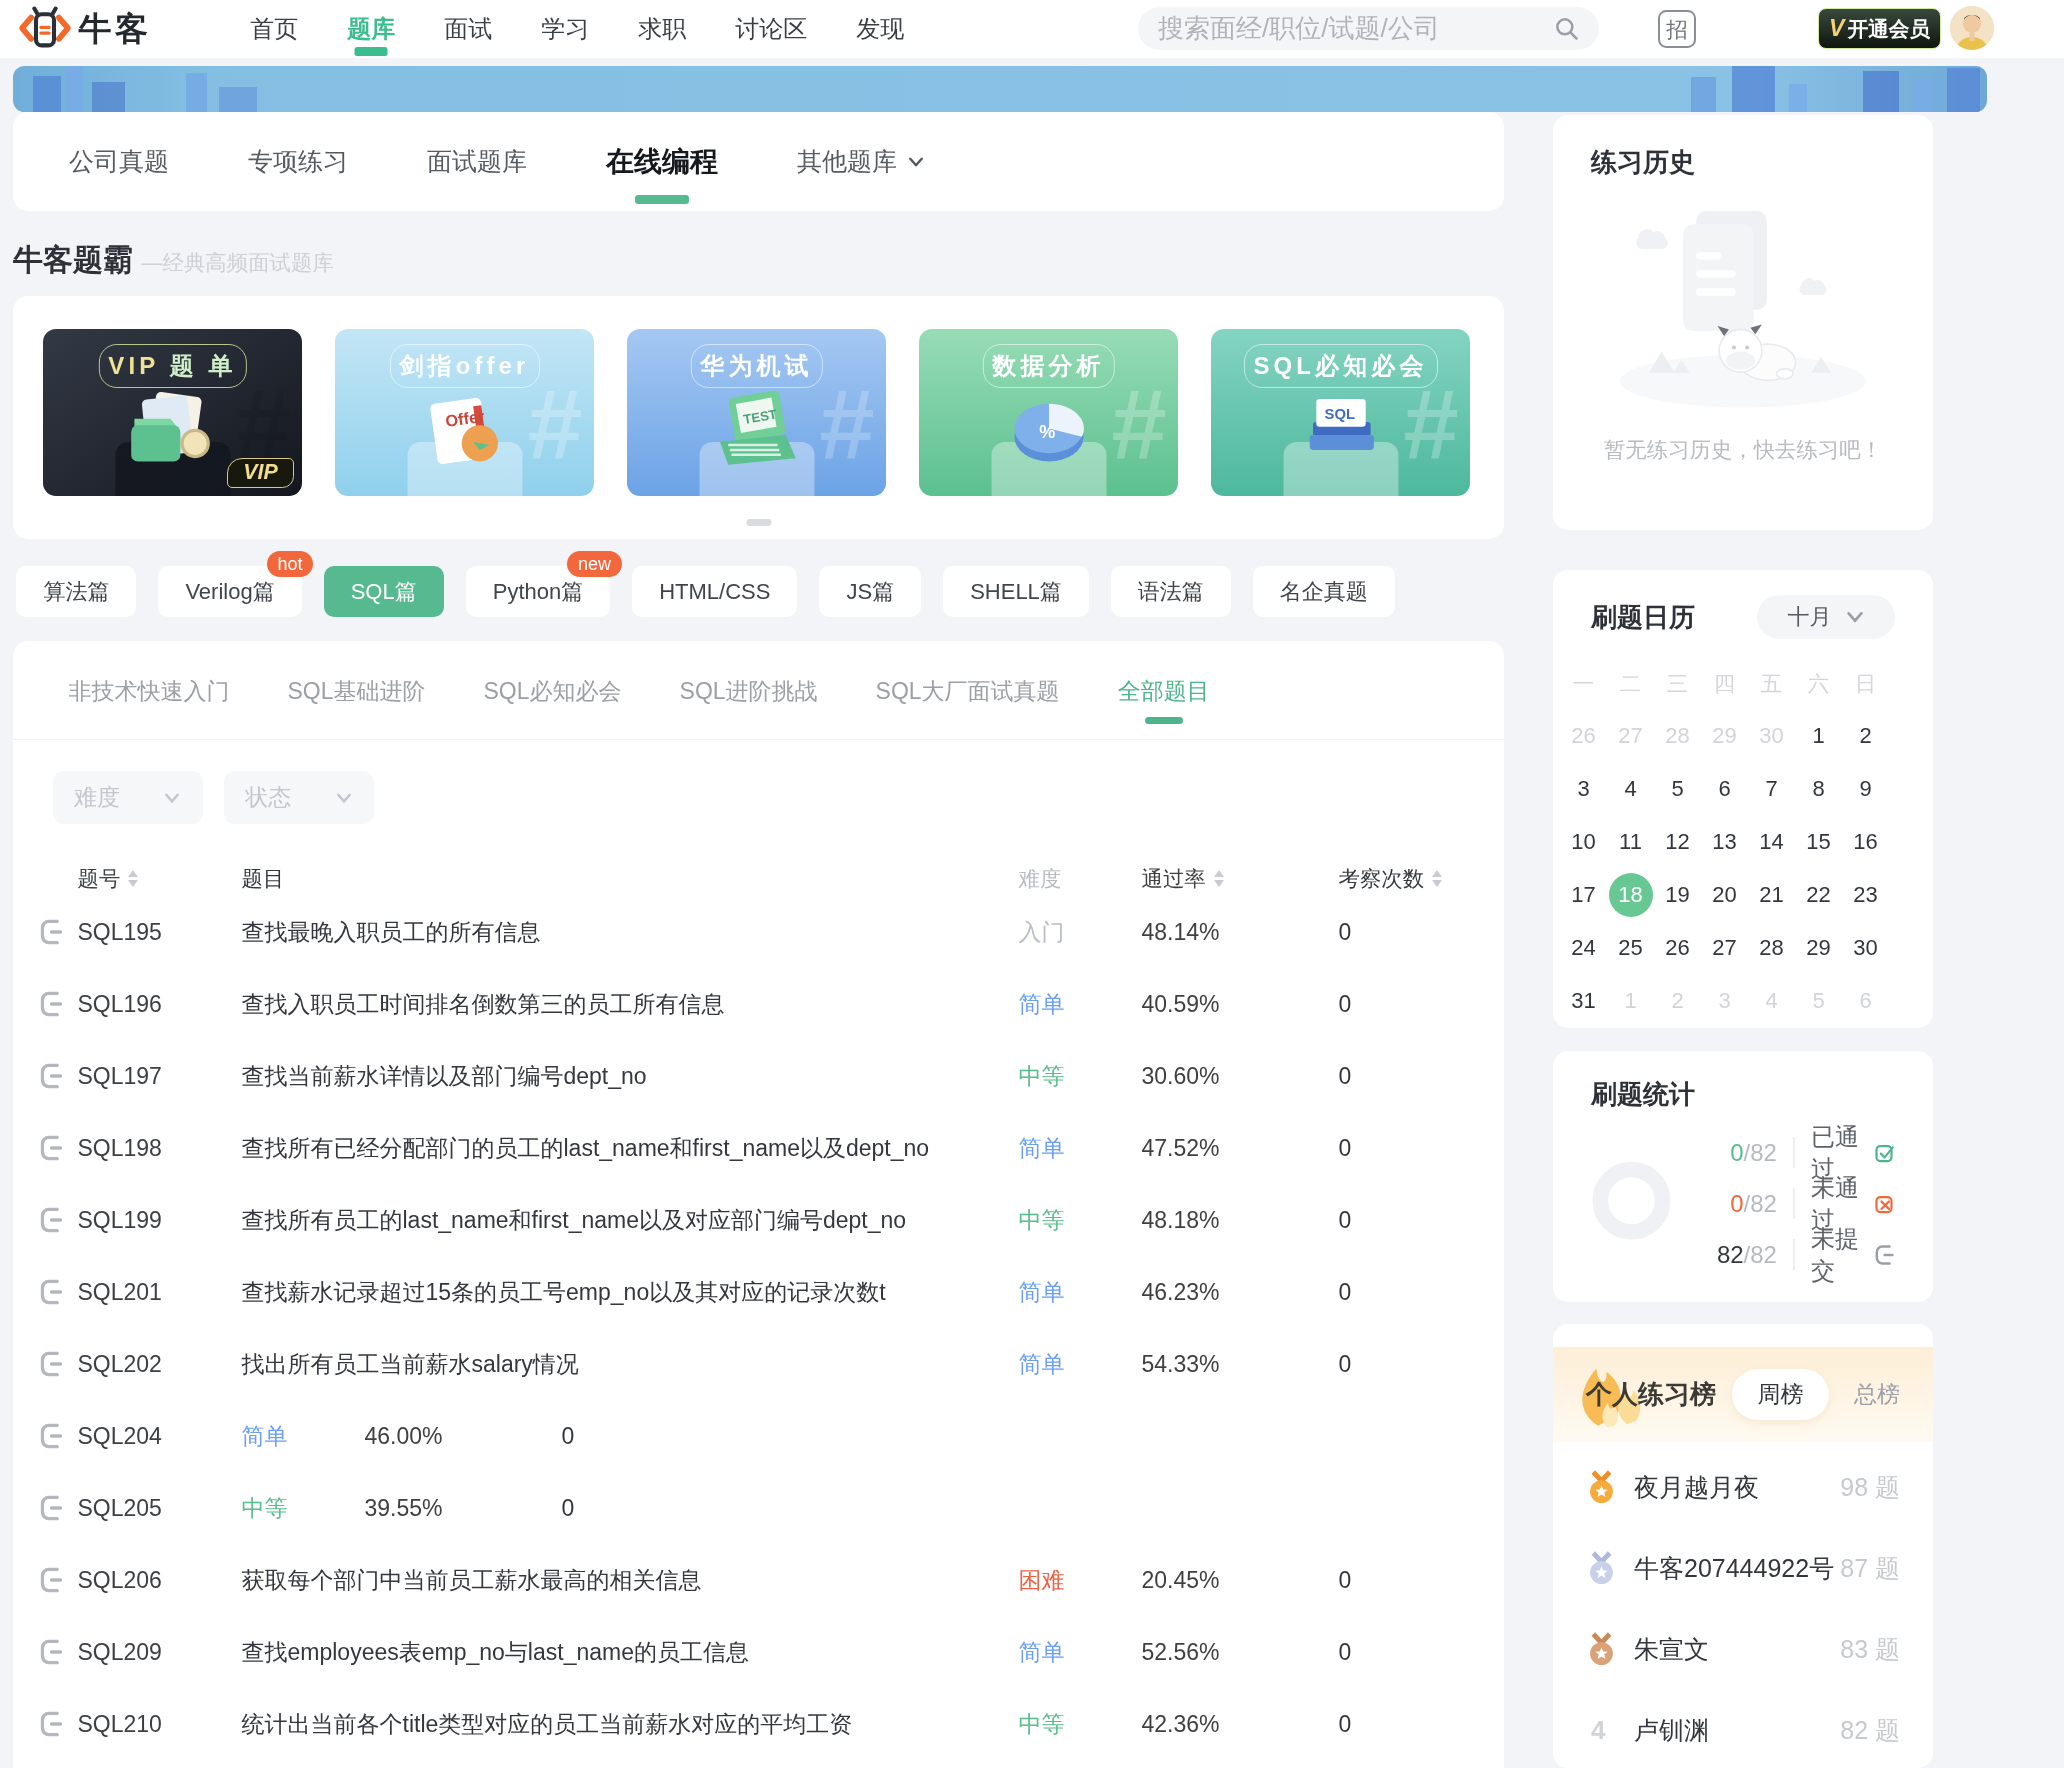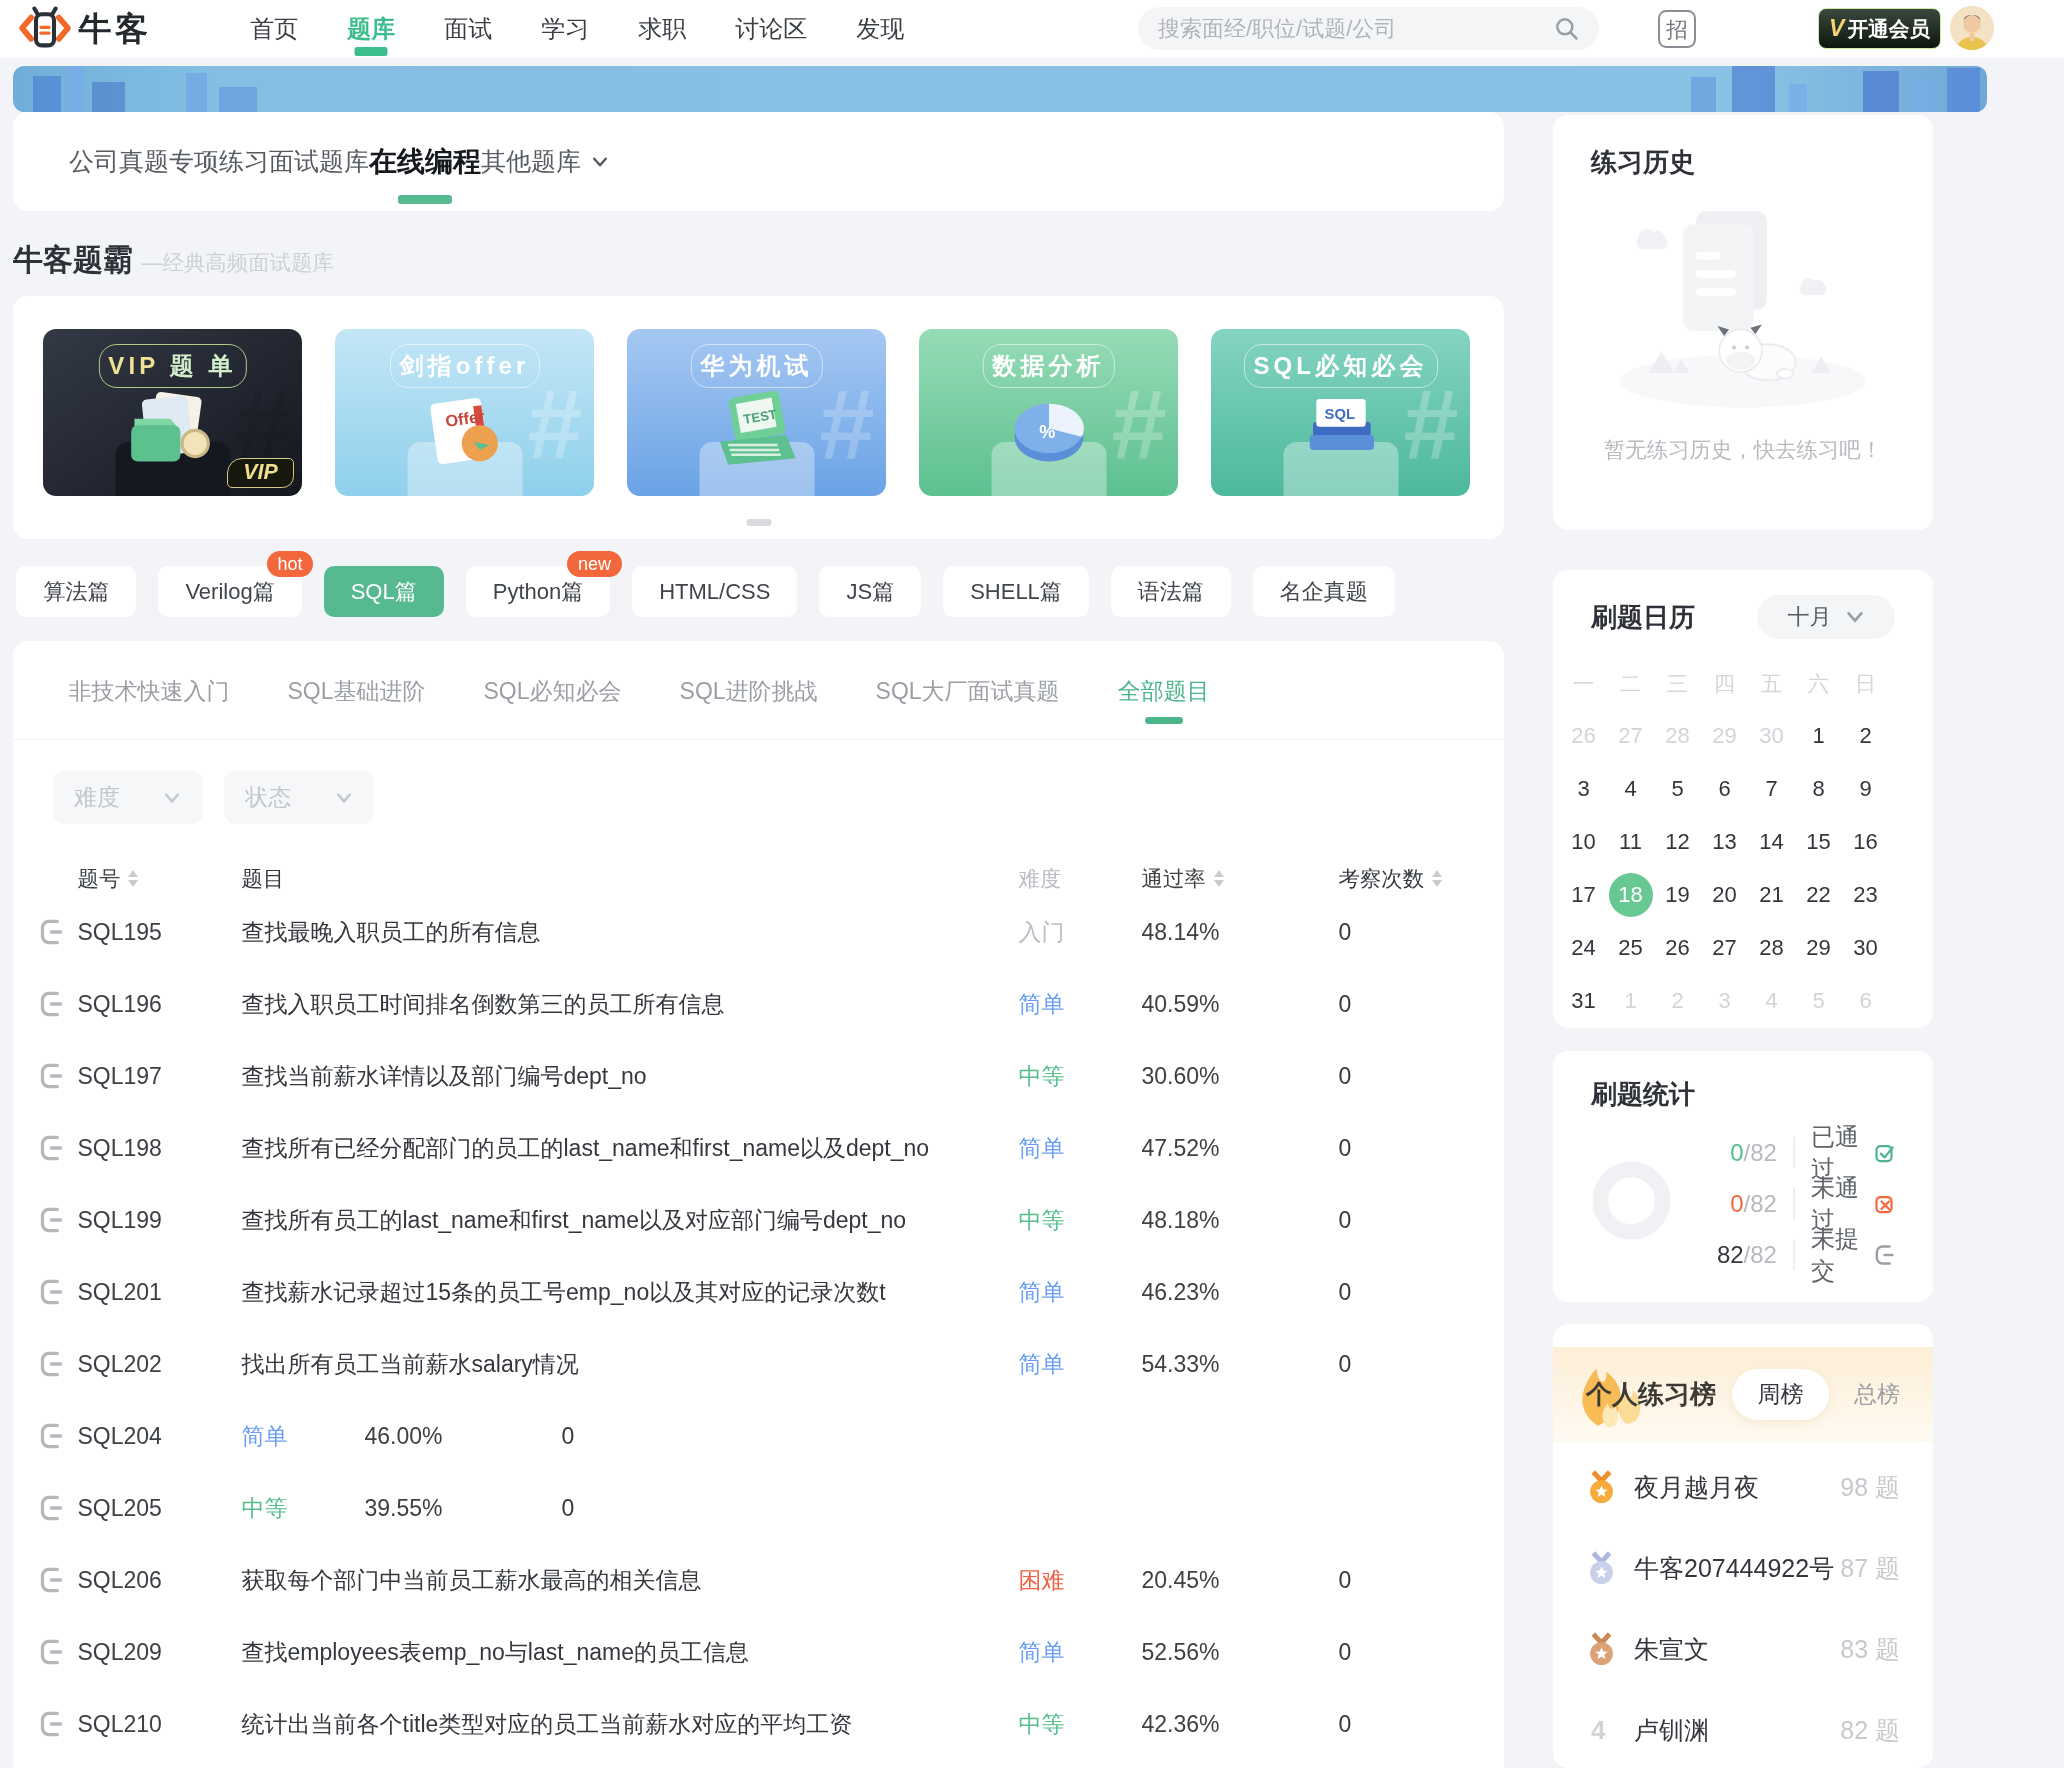--- a/index.html
+++ b/index.html
@@ -8,31 +8,31 @@
   .card{background:#fff;border-radius:15px;position:absolute;}
   
   .navbar{position:absolute;top:0;left:0;width:2064px;height:58px;background:#fff;z-index:30;display:flex;align-items:center;}
   .logo{display:flex;align-items:center;margin-left:18px;}
   .logo-text{font-size:33px;font-weight:bold;color:#24292e;letter-spacing:3.3px;margin-left:6.6px;}
   .nav-links{display:flex;margin-left:99px;gap:49px;}
   .nav-item{position:relative;font-size:24px;color:#3a3f45;height:58px;display:flex;align-items:center;cursor:pointer;}
   .nav-item.active{color:#3bbd8d;font-weight:bold;}
   .nav-item.active::after{content:"";position:absolute;left:50%;transform:translateX(-50%);bottom:1.6px;width:33px;height:9px;border-radius:2.5px;background:#3bbd8d;}
   .nav-search{position:absolute;left:1138px;top:7.4px;width:461px;height:43px;background:#f4f5f7;border-radius:21.4px;display:flex;align-items:center;padding:0 20px;box-sizing:border-box;}
-  .nav-search .ph{color:#b0b3ba;font-size:22px;flex:1;}
+  .nav-search .ph{color:#b0b3ba;font-size:26px;flex:1;}
   .sq-icon{width:38px;height:38px;border:2.5px solid #8a8f96;border-radius:8.2px;color:#6f747b;font-size:21.4px;display:flex;align-items:center;justify-content:center;box-sizing:border-box;}
   .vip-btn{margin-left:33px;width:123px;height:41px;border-radius:8.2px;background:linear-gradient(180deg,#39493c,#0f160f);border:1.6px solid #cfe9a0;color:#fff;font-size:20.6px;font-weight:bold;display:flex;align-items:center;justify-content:center;box-sizing:border-box;}
   .vip-btn .gold{color:#f6d276;font-style:italic;margin-right:3.3px;font-size:23px;}
   .avatar{margin-left:26px;width:44px;height:44px;border-radius:50%;overflow:hidden;background:#f3e2c4;}
   
   .banner{position:absolute;left:13px;top:66px;width:1974px;height:46px;border-radius:11.5px;background:linear-gradient(90deg,#70aed9,#84bfe3 10%,#8ac2e5 88%,#6ea8d6);overflow:hidden;}
   .bb{position:absolute;bottom:0;}
   
   .tabs-card{left:13px;top:112px;width:1491px;height:99px;}
-  .tabs-row{display:flex;align-items:center;height:100%;padding-left:56px;}
+  .tabs-row{display:flex;align-items:center;height:100%;padding-left:56px;gap:79px;}
   .tab{font-size:25px;color:#565b62;position:relative;height:100%;display:flex;align-items:center;cursor:pointer;}
   .tab.active{font-size:28px;font-weight:bold;color:#15181c;}
   .tab.active::after{content:"";position:absolute;left:50%;transform:translateX(-50%);bottom:6.6px;width:54px;height:9px;border-radius:3.3px;background:#56b98f;}
   .chev{width:18px;height:18px;margin-left:10px;}
   
   .sec-head{left:13px;top:240px;display:flex;align-items:baseline;}
   .sec-title{font-size:30px;font-weight:bold;color:#2e3238;}
   .sec-sub{font-size:21.4px;color:#cdd0d6;margin-left:8.2px;}
   
   .car-card{left:13px;top:296px;width:1491px;height:243px;}

